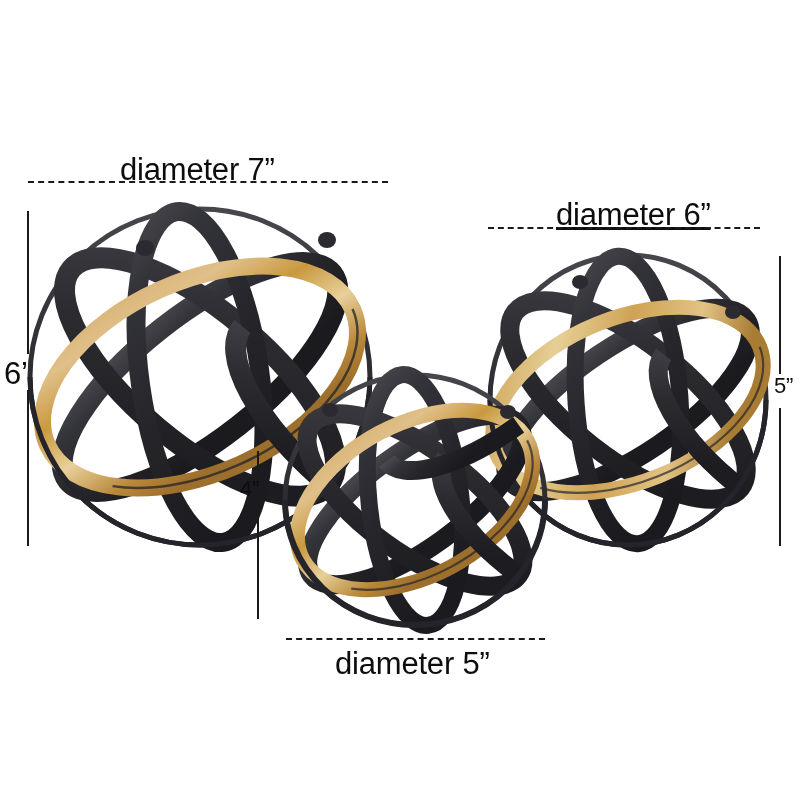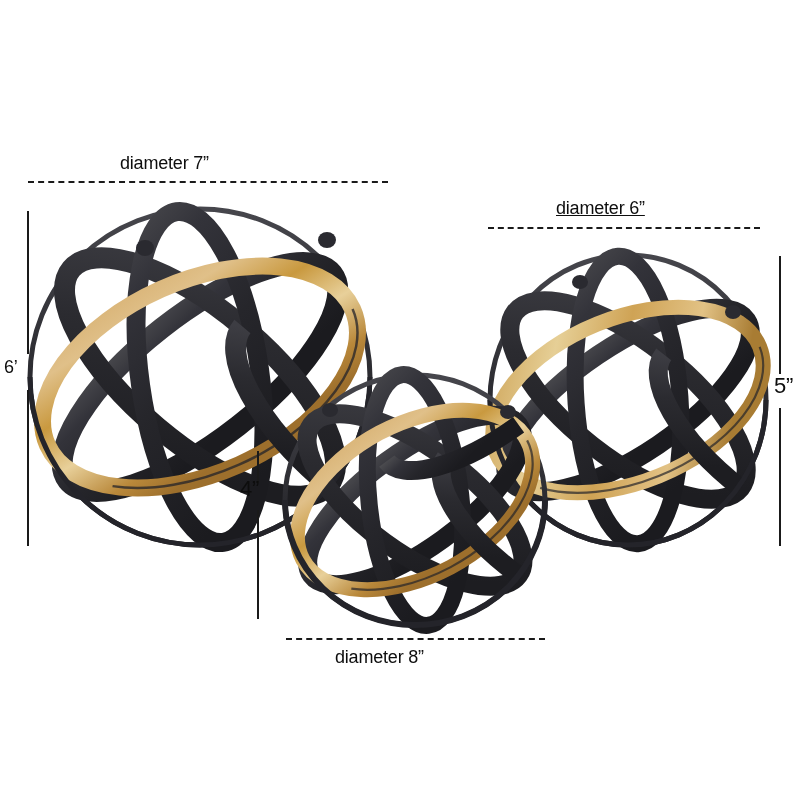--- a/index.html
+++ b/index.html
@@ -18,21 +18,21 @@
   #artwork {
     position: absolute;
     left: 0;
     top: 0;
     width: 800px;
     height: 800px;
   }
   .dim-label {
     position: absolute;
     font-family: "Liberation Sans", sans-serif;
-    font-size: 18px;
+    font-size: 31px;
     font-weight: 400;
     color: #0d0d0d;
     letter-spacing: -0.2px;
     white-space: nowrap;
     line-height: 1;
   }
   .dim-label.small {
     font-size: 22px;
   }
   .dashed-line {
@@ -191,15 +191,15 @@
 
   <div class="solid-line" style="left:779px; top:256px; height:118px;"></div>
   <div class="dim-label small" style="left:774px; top:375px;">5”</div>
   <div class="solid-line" style="left:779px; top:408px; height:138px;"></div>
 
   <div class="solid-line" style="left:257px; top:451px; height:32px;"></div>
   <div class="dim-label small" style="left:240px; top:478px;">4”</div>
   <div class="solid-line" style="left:257px; top:510px; height:109px;"></div>
 
   <div class="dashed-line" style="left:286px; top:638px; width:259px;"></div>
-  <div class="dim-label" style="left:335px; top:648px;">diameter 8”</div>
+  <div class="dim-label" style="left:335px; top:648px;">diameter 5”</div>
 
 </div>
 
 </body></html>

